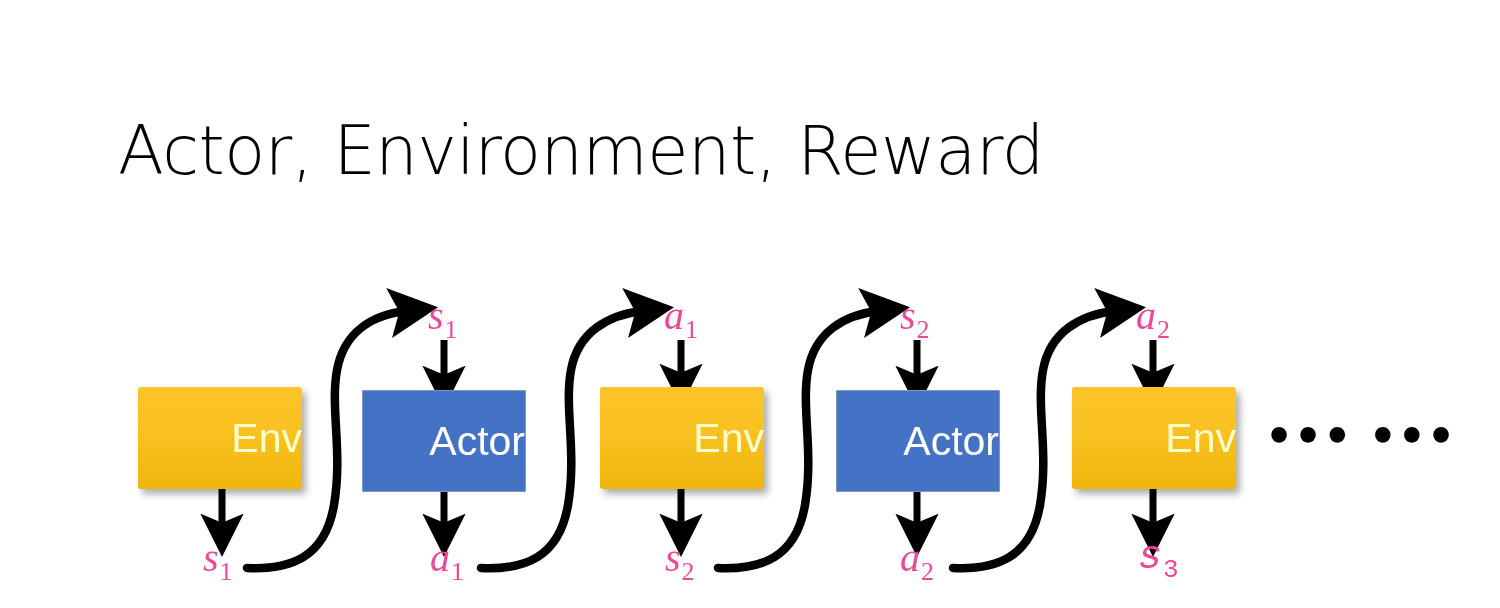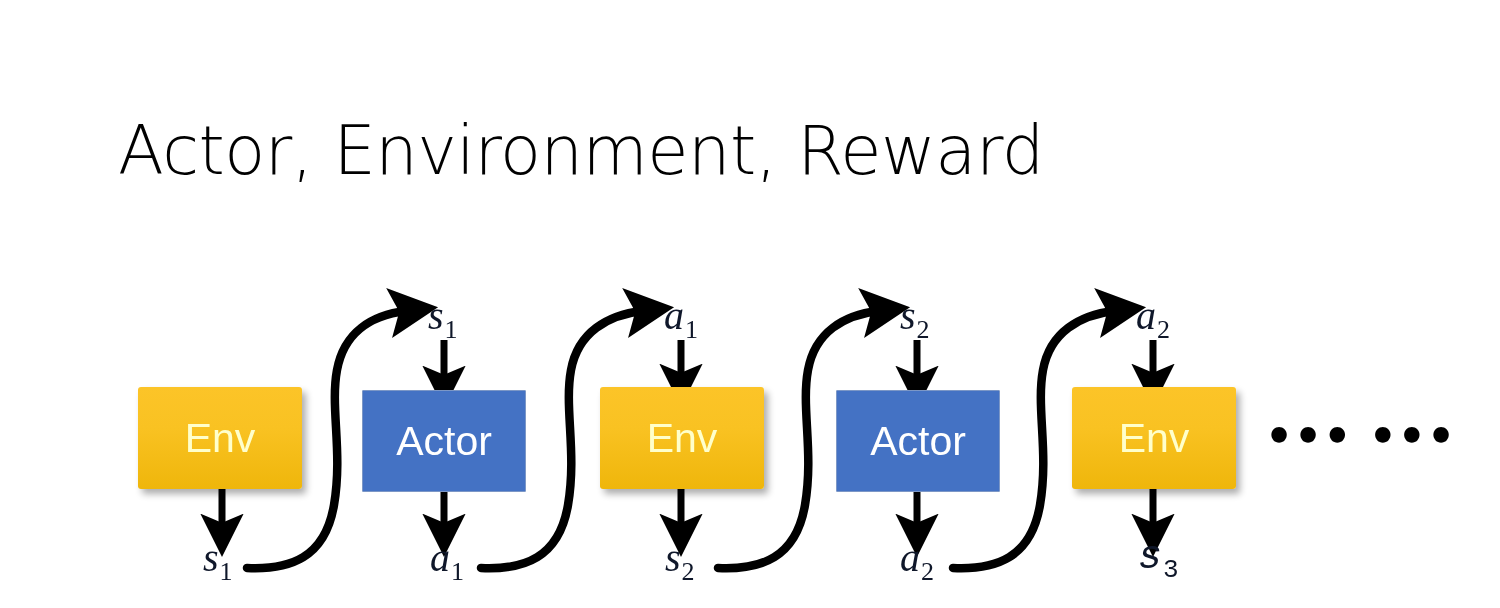--- a/index.html
+++ b/index.html
@@ -47,21 +47,21 @@
   }
 
   
   .node-box {
     position: absolute;
     width: 164px;
     height: 102px;
     box-sizing: border-box;
     display: flex;
     align-items: center;
-    justify-content: center;
+    justify-content: flex-end;
     font-size: 41px;
     font-weight: 400;
     line-height: 1;
     white-space: nowrap;
   }
   .node-box.env {
     background: linear-gradient(180deg, #FCC428 0%, #F9C222 40%, #EFB60B 100%);
     color: #FFFFCB;
     border-radius: 3px;
     box-shadow: 4px 5px 7px rgba(0,0,0,0.32);
@@ -72,21 +72,21 @@
     border: 1px solid #7C97C6;
     border-radius: 1px;
   }
 
   
   .mlabel {
     position: absolute;
     font-family: "Liberation Serif", "DejaVu Serif", serif;
     font-style: italic;
     font-size: 40px;
-    color: #0f172a;
+    color: #ec4899;
     white-space: nowrap;
     line-height: 1;
   }
   .mlabel .sub {
     font-style: normal;
     font-size: 26px;
     vertical-align: sub;
     margin-left: 1px;
   }
 

